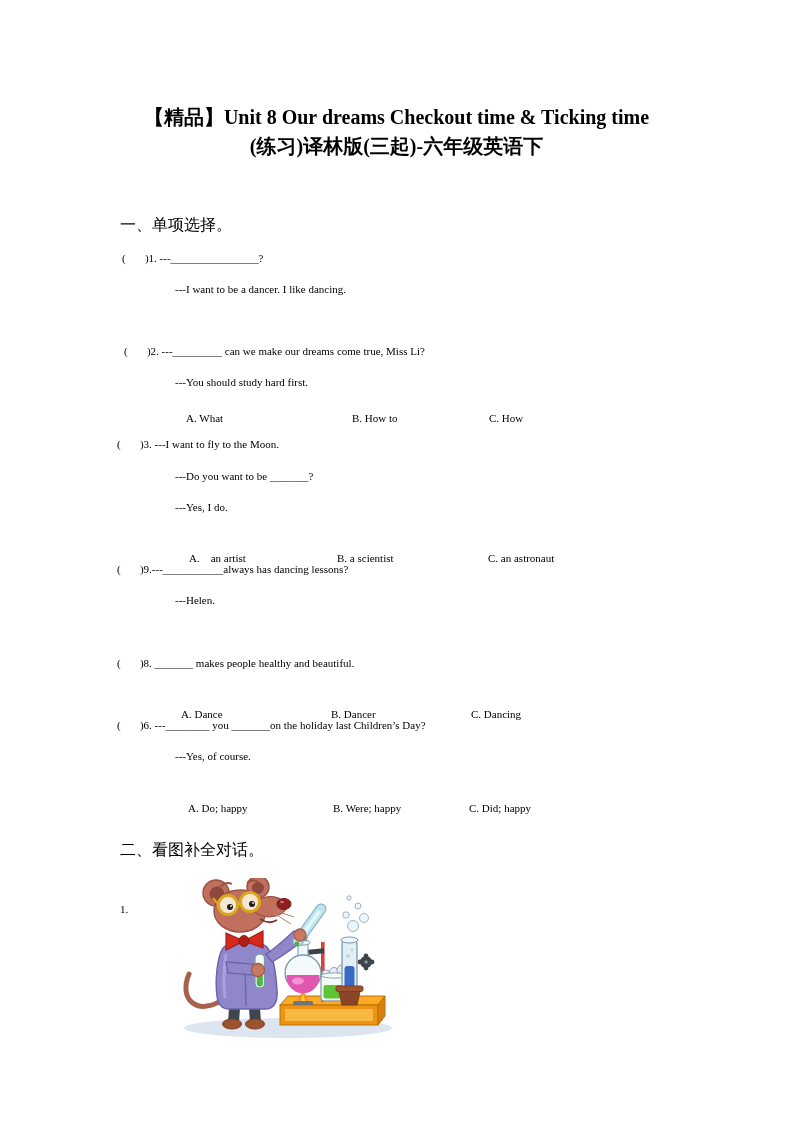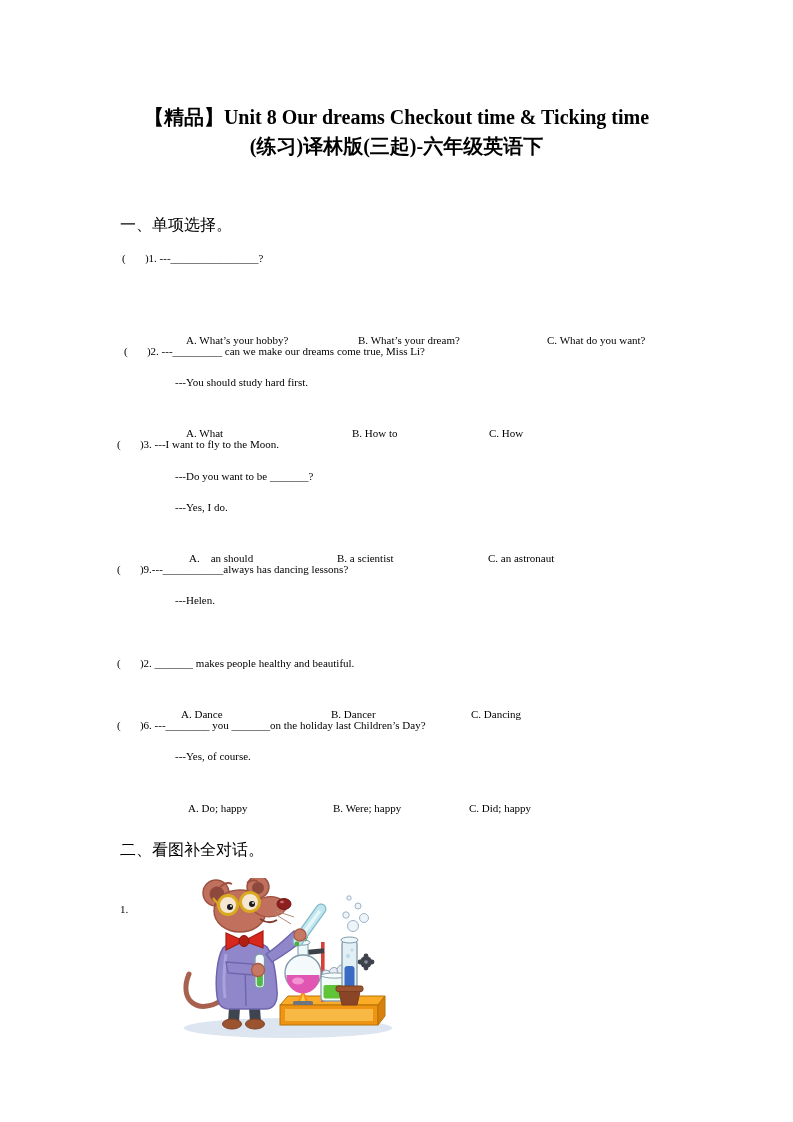--- a/index.html
+++ b/index.html
@@ -35,41 +35,39 @@
 <body>
 
 <div class="page">
 
   <div class="title" style="top:104px">【精品】Unit 8 Our dreams Checkout time &amp; Ticking time</div>
   <div class="title" style="top:133px">(练习)译林版(三起)-六年级英语下</div>
 
   <div class="ln cjk" style="top:215px;left:120px">一、单项选择。</div>
 
   <div class="ln" style="top:248px;left:122px">(       )1. ---________________?</div>
-  <div class="ln opts q1" style="top:310px;left:175px">
-    <span class="c1">A. What’s your hobby?</span><span class="c2">B. What’s your dream?</span><span class="c3">C. What do you want?</span>
-  </div>
+  <div class="ln" style="top:279px;left:175px">---I want to be a dancer. I like dancing.</div>
 
   <div class="ln" style="top:341px;left:124px">(       )2. ---_________ can we make our dreams come true, Miss Li?</div>
   <div class="ln" style="top:372px;left:175px">---You should study hard first.</div>
-  <div class="ln opts q2" style="top:403px;left:175px">
+  <div class="ln opts q2" style="top:388px;left:175px">
     <span class="c1">A. What</span><span class="c2">B. How to</span><span class="c3">C. How</span>
   </div>
 
   <div class="ln" style="top:434px;left:117px">(       )3. ---I want to fly to the Moon.</div>
   <div class="ln" style="top:466px;left:175px">---Do you want to be _______?</div>
   <div class="ln" style="top:497px;left:175px">---Yes, I do.</div>
   <div class="ln opts q3" style="top:528px;left:178px">
-    <span class="c1">A.    an should</span><span class="c2">B. a scientist</span><span class="c3">C. an astronaut</span>
+    <span class="c1">A.    an artist</span><span class="c2">B. a scientist</span><span class="c3">C. an astronaut</span>
   </div>
 
   <div class="ln" style="top:559px;left:117px">(       )9.---___________always has dancing lessons?</div>
   <div class="ln" style="top:590px;left:175px">---Helen.</div>
 
-  <div class="ln" style="top:653px;left:117px">(       )2. _______ makes people healthy and beautiful.</div>
+  <div class="ln" style="top:653px;left:117px">(       )8. _______ makes people healthy and beautiful.</div>
   <div class="ln opts q5" style="top:684px;left:170px">
     <span class="c1">A. Dance</span><span class="c2">B. Dancer</span><span class="c3">C. Dancing</span>
   </div>
 
   <div class="ln" style="top:715px;left:117px">(       )6. ---________ you _______on the holiday last Children’s Day?</div>
   <div class="ln" style="top:746px;left:175px">---Yes, of course.</div>
   <div class="ln opts q6" style="top:778px;left:177px">
     <span class="c1">A. Do; happy</span><span class="c2">B. Were; happy</span><span class="c3">C. Did; happy</span>
   </div>
 

